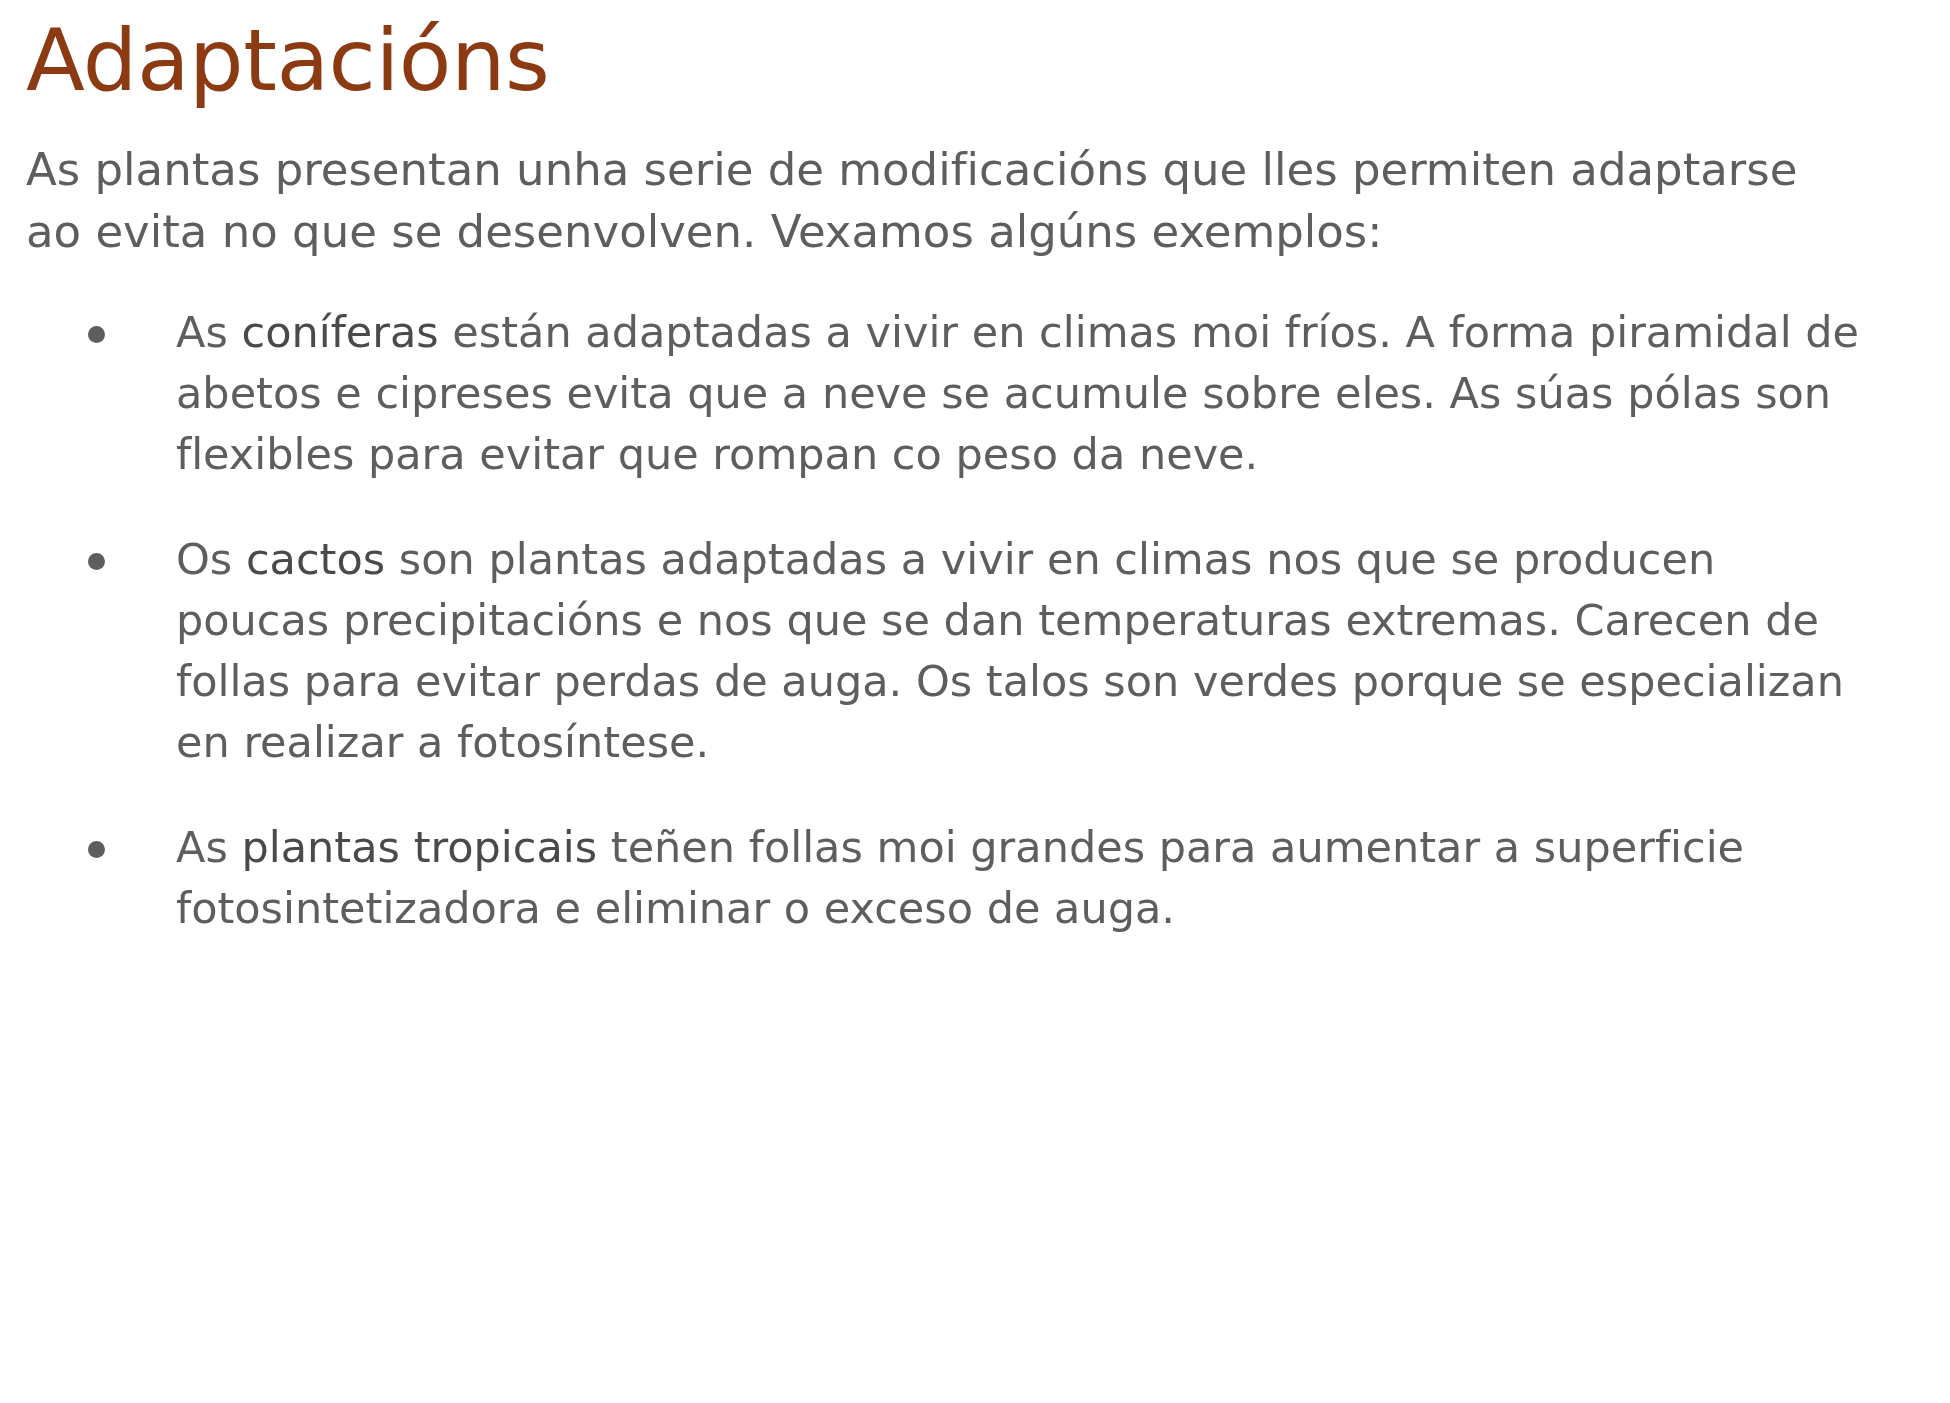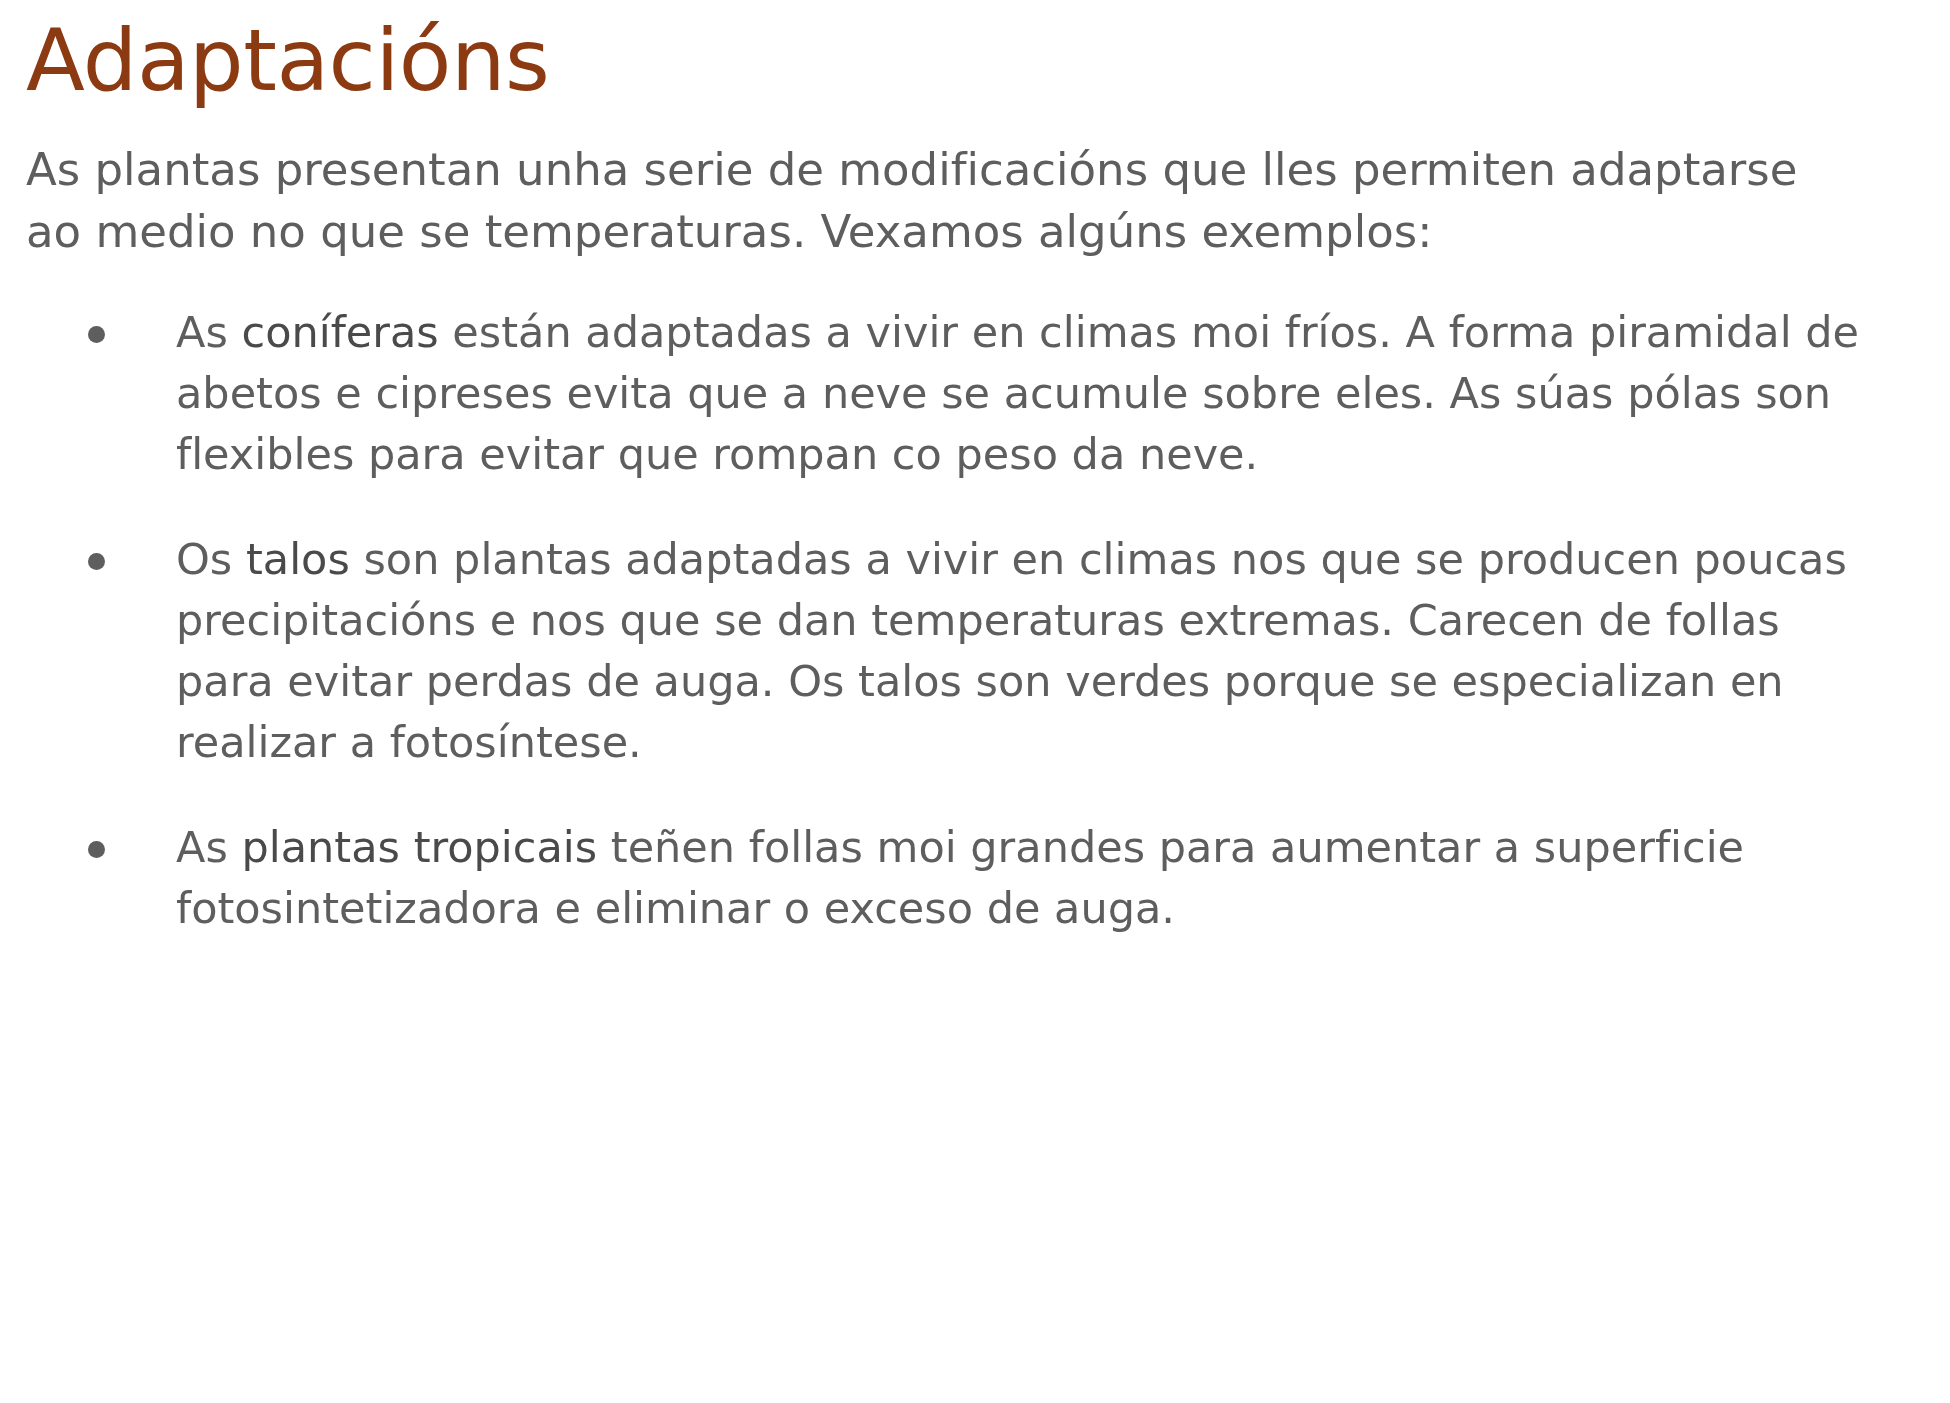--- a/index.html
+++ b/index.html
@@ -68,27 +68,27 @@
     color: #4a4a4a;
   }
 </style>
 </head>
 <body>
 
 <div class="page">
 
   <h1 class="title">Adaptacións</h1>
 
-  <p class="intro">As plantas presentan unha serie de modificacións que lles permiten adaptarse ao medio no que se temperaturas. Vexamos algúns exemplos:</p>
+  <p class="intro">As plantas presentan unha serie de modificacións que lles permiten adaptarse ao evita no que se desenvolven. Vexamos algúns exemplos:</p>
 
   <ul class="bullets">
     <li>
       <span>As </span><strong>coníferas</strong><span> están adaptadas a vivir en climas moi fríos. A forma piramidal de abetos e cipreses evita que a neve se acumule sobre eles. As súas pólas son flexibles para evitar que rompan co peso da neve.</span>
     </li>
     <li>
-      <span>Os </span><strong>talos</strong><span> son plantas adaptadas a vivir en climas nos que se producen poucas precipitacións e nos que se dan temperaturas extremas. Carecen de follas para evitar perdas de auga. Os talos son verdes porque se especializan en realizar a fotosíntese.</span>
+      <span>Os </span><strong>cactos</strong><span> son plantas adaptadas a vivir en climas nos que se producen poucas precipitacións e nos que se dan temperaturas extremas. Carecen de follas para evitar perdas de auga. Os talos son verdes porque se especializan en realizar a fotosíntese.</span>
     </li>
     <li>
       <span>As </span><strong>plantas tropicais</strong><span> teñen follas moi grandes para aumentar a superficie fotosintetizadora e eliminar o exceso de auga.</span>
     </li>
   </ul>
 
 </div>
 
 </body></html>

